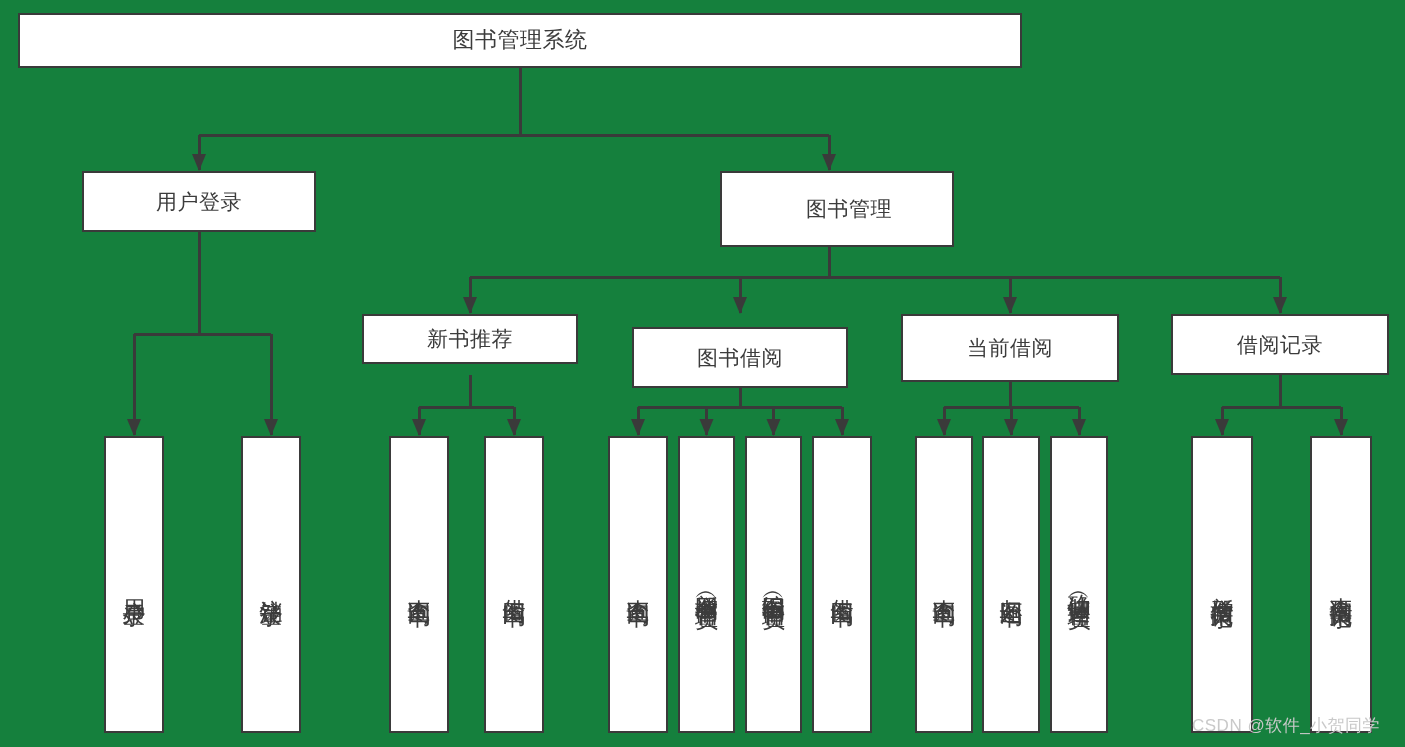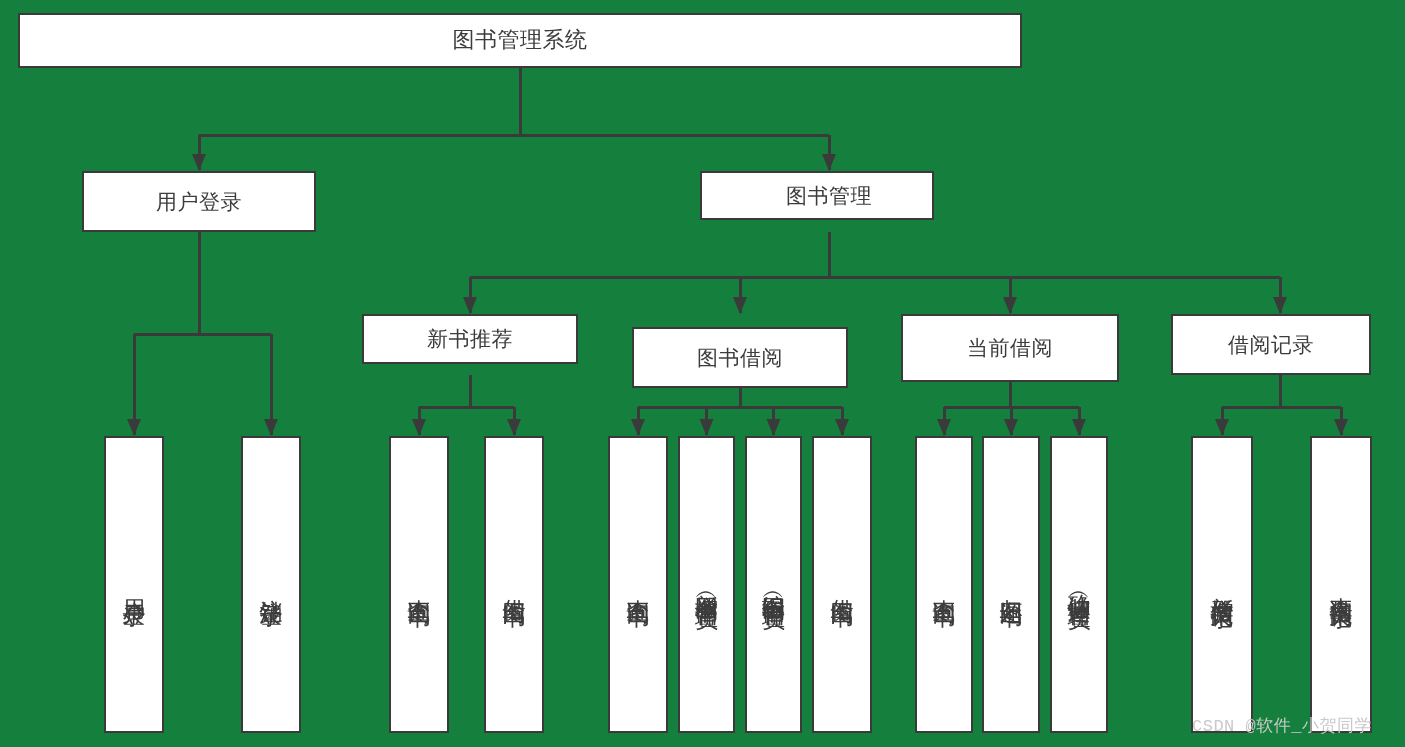--- a/index.html
+++ b/index.html
@@ -50,21 +50,21 @@
     letter-spacing: 2px;
     line-height: 1.0;
   }
   .node-box.root .node-label { font-size: 22px; }
   .watermark {
     position: absolute;
     color: #c9c9c9;
     font-size: 17px;
     letter-spacing: 0.5px;
     white-space: nowrap;
-    font-family: Liberation Mono, monospace;
+    font-family: Liberation Sans, sans-serif;
     pointer-events: none;
   }
 </style>
 </head>
 <body>
 
 <div id="diagram-root">
   <svg id="tree-svg" xmlns="http://www.w3.org/2000/svg" viewBox="0 0 1405 747">
       <line x1="520" y1="68" x2="520" y2="135" stroke="#3a3a3a" stroke-width="3" shape-rendering="crispEdges"></line>
       <line x1="199" y1="135" x2="829" y2="135" stroke="#3a3a3a" stroke-width="3" shape-rendering="crispEdges"></line>
@@ -119,33 +119,33 @@
       <line x1="1341" y1="407" x2="1341" y2="435" stroke="#3a3a3a" stroke-width="3" shape-rendering="crispEdges"></line>
       <polygon points="1334,419 1348,419 1341,436" fill="#3a3a3a"></polygon>
     </svg>
   <div id="node-layer">
       <div class="node-box root" style="left: 18px; top: 13px; width: 1004px; height: 55px; border-color: rgb(58, 58, 58);">
         <span class="node-label" style="color: rgb(60, 60, 60);">图书管理系统</span>
       </div>
       <div class="node-box" style="left: 82px; top: 171px; width: 234px; height: 61px; border-color: rgb(58, 58, 58);">
         <span class="node-label" style="color: rgb(60, 60, 60);">用户登录</span>
       </div>
-      <div class="node-box" style="left: 700px; top: 171px; width: 234px; height: 49px; border-color: rgb(58, 58, 58); padding-left: 24px;">
+      <div class="node-box" style="left: 720px; top: 171px; width: 234px; height: 76px; border-color: rgb(58, 58, 58); padding-left: 24px;">
         <span class="node-label" style="color: rgb(60, 60, 60);">图书管理</span>
       </div>
       <div class="node-box" style="left: 362px; top: 314px; width: 216px; height: 50px; border-color: rgb(58, 58, 58);">
         <span class="node-label" style="color: rgb(60, 60, 60);">新书推荐</span>
       </div>
       <div class="node-box" style="left: 632px; top: 327px; width: 216px; height: 61px; border-color: rgb(58, 58, 58);">
         <span class="node-label" style="color: rgb(60, 60, 60);">图书借阅</span>
       </div>
       <div class="node-box" style="left: 901px; top: 314px; width: 218px; height: 68px; border-color: rgb(58, 58, 58);">
         <span class="node-label" style="color: rgb(60, 60, 60);">当前借阅</span>
       </div>
-      <div class="node-box" style="left: 1171px; top: 314px; width: 200px; height: 61px; border-color: rgb(58, 58, 58);">
+      <div class="node-box" style="left: 1171px; top: 314px; width: 218px; height: 61px; border-color: rgb(58, 58, 58);">
         <span class="node-label" style="color: rgb(60, 60, 60);">借阅记录</span>
       </div>
       <div class="node-box vertical" style="left: 104px; top: 436px; width: 60px; height: 297px; border-color: rgb(58, 58, 58);">
         <span class="node-label" style="color: rgb(60, 60, 60);">用户登录</span>
       </div>
       <div class="node-box vertical" style="left: 241px; top: 436px; width: 60px; height: 297px; border-color: rgb(58, 58, 58);">
         <span class="node-label" style="color: rgb(60, 60, 60);">注销登录</span>
       </div>
       <div class="node-box vertical" style="left: 389px; top: 436px; width: 60px; height: 297px; border-color: rgb(58, 58, 58);">
         <span class="node-label" style="color: rgb(60, 60, 60);">查询图书</span>

